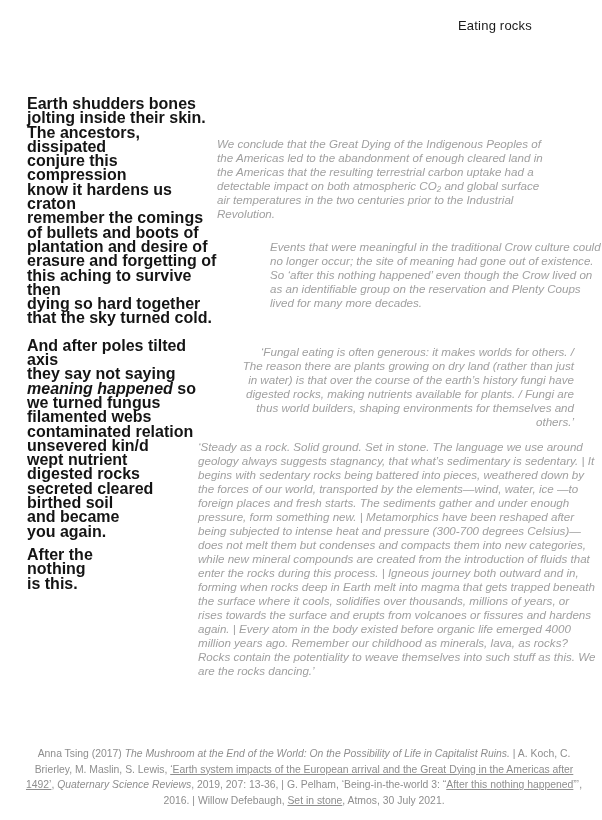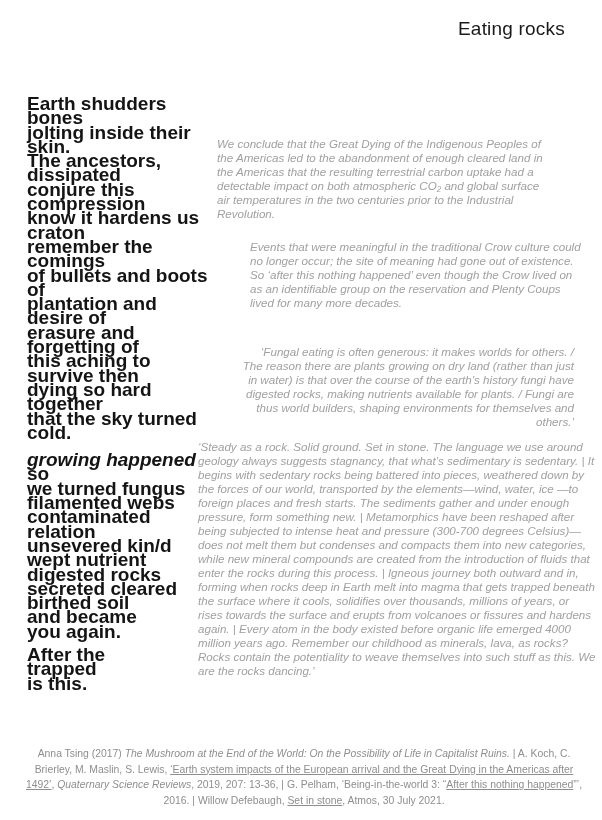--- a/index.html
+++ b/index.html
@@ -12,30 +12,30 @@
     width: 602px;
     height: 820px;
     background: #ffffff;
     overflow: hidden;
     font-family: "Liberation Sans", sans-serif;
   }
   .page-title {
     position: absolute;
     left: 458px;
     top: 18px;
-    font-size: 19px;
+    font-size: 13px;
     color: #1a1a1a;
     letter-spacing: 0.2px;
   }
   .poem {
     position: absolute;
     left: 27px;
     top: 97px;
     width: 190px;
-    font-size: 19px;
+    font-size: 16px;
     line-height: 14.3px;
     font-weight: bold;
     color: #141414;
   }
   .stanza {
     white-space: pre-line;
     margin: 0 0 13px 0;
   }
   .stanza.s2 { margin-bottom: 9px; }
   .stanza.s3 {
@@ -45,21 +45,21 @@
   .stanza.s4 { margin-bottom: 0; }
   .inline-italic { font-style: italic; }
   .quote {
     position: absolute;
     font-size: 11.6px;
     line-height: 14px;
     font-style: italic;
     color: #a0a0a0;
   }
   .quote.q1 { left: 217px; top: 137px; width: 335px; }
-  .quote.q2 { left: 250px; top: 240px; width: 333px; }
+  .quote.q2 { left: 270px; top: 240px; width: 333px; }
   .quote.q3 { left: 242px; top: 345px; width: 332px; text-align: right; }
   .quote.q4 { left: 198px; top: 440px; width: 398px; font-style: italic; }
   .footer {
     position: absolute;
     left: 25px;
     top: 746px;
     width: 558px;
     font-size: 10.4px;
     line-height: 15.6px;
     color: #8e8e8e;
@@ -85,33 +85,35 @@
 The ancestors, dissipated
 conjure this compression
 know it hardens us craton
 remember the comings
 of bullets and boots of
 plantation and desire of
 erasure and forgetting of
 this aching to survive then
 dying so hard together
 that the sky turned cold.</div>
-    <div class="stanza s2"><span class="inline-italic">growing happened</span><span> so
+    <div class="stanza s2"><span>And after poles tilted axis
+they say not saying
+</span><span class="inline-italic">meaning happened</span><span> so
 we turned fungus
 filamented webs
 contaminated relation
 unsevered kin/d
 wept nutrient
 digested rocks
 secreted cleared
 birthed soil
 and became
 you again.</span></div>
     <div class="stanza s4">After the
-trapped
+nothing
 is this.</div>
   </div>
 
   <div class="quote q1">We conclude that the Great Dying of the Indigenous Peoples of the Americas led to the abandonment of enough cleared land in the Americas that the resulting terrestrial carbon uptake had a detectable impact on both atmospheric CO₂ and global surface air temperatures in the two centuries prior to the Industrial Revolution.</div>
 
   <div class="quote q2">Events that were meaningful in the traditional Crow culture could no longer occur; the site of meaning had gone out of existence. So ‘after this nothing happened’ even though the Crow lived on as an identifiable group on the reservation and Plenty Coups lived for many more decades.</div>
 
   <div class="quote q3">‘Fungal eating is often generous: it makes worlds for others. / The reason there are plants growing on dry land (rather than just in water) is that over the course of the earth’s history fungi have digested rocks, making nutrients available for plants. / Fungi are thus world builders, shaping environments for themselves and others.’</div>
 
   <div class="quote q4">‘Steady as a rock. Solid ground. Set in stone. The language we use around geology always suggests stagnancy, that what’s sedimentary is sedentary. | It begins with sedentary rocks being battered into pieces, weathered down by the forces of our world, transported by the elements—wind, water, ice —to foreign places and fresh starts. The sediments gather and under enough pressure, form something new. | Metamorphics have been reshaped after being subjected to intense heat and pressure (300-700 degrees Celsius)—does not melt them but condenses and compacts them into new categories, while new mineral compounds are created from the introduction of fluids that enter the rocks during this process. | Igneous journey both outward and in, forming when rocks deep in Earth melt into magma that gets trapped beneath the surface where it cools, solidifies over thousands, millions of years, or rises towards the surface and erupts from volcanoes or fissures and hardens again. | Every atom in the body existed before organic life emerged 4000 million years ago. Remember our childhood as minerals, lava, as rocks? Rocks contain the potentiality to weave themselves into such stuff as this. We are the rocks dancing.’</div>

